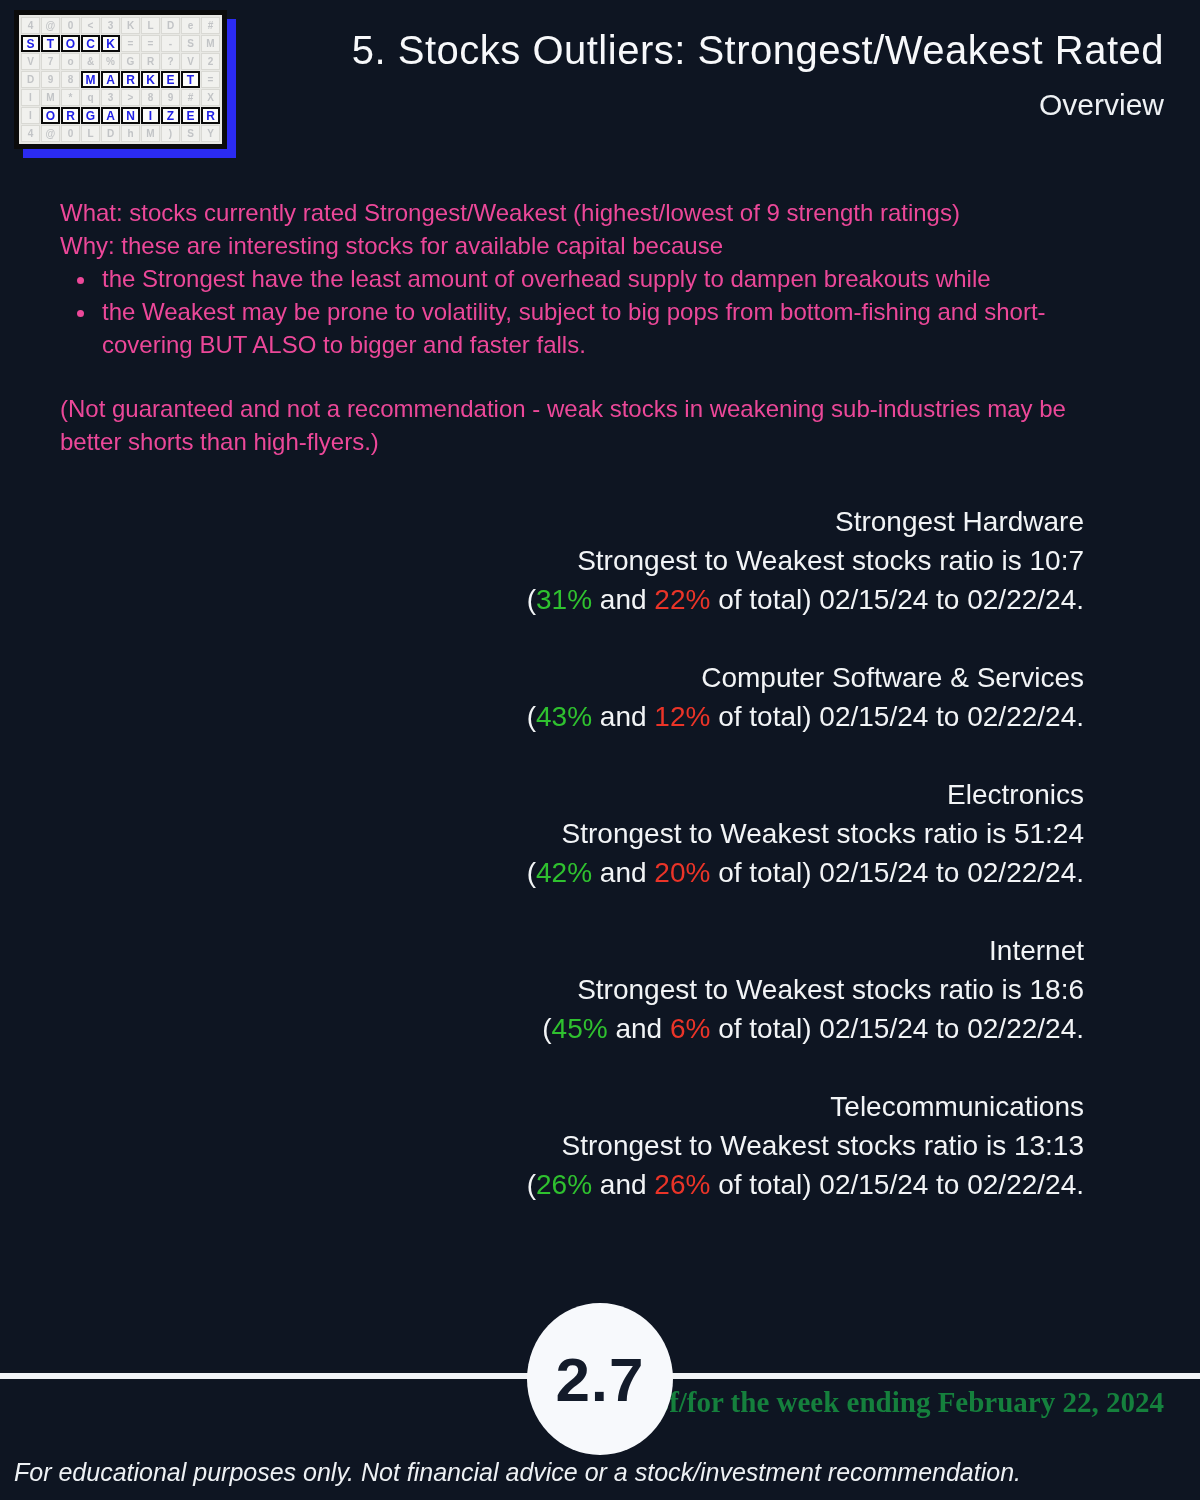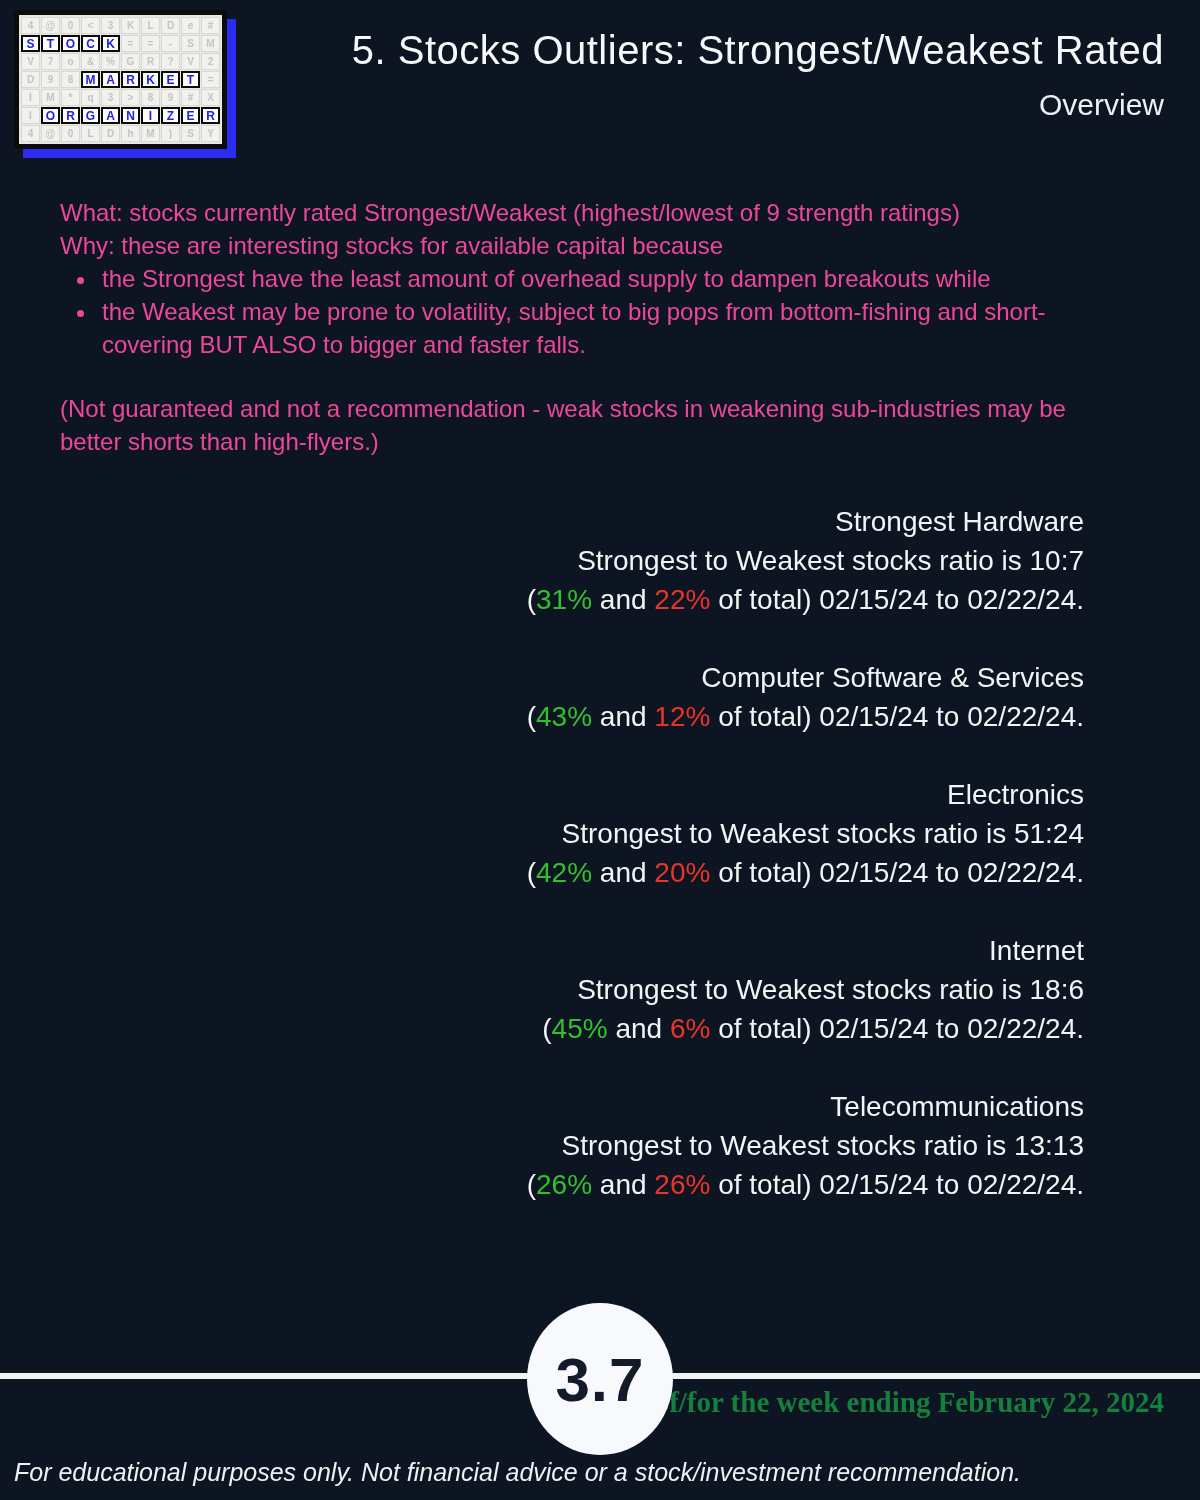--- a/index.html
+++ b/index.html
@@ -205,20 +205,20 @@
       <div class="industry">
         <div>Telecommunications</div>
         <div>Strongest to Weakest stocks ratio is 13:13</div>
         <div><span>(</span><span class="pct-green">26%</span><span> and </span><span class="pct-red">26%</span><span> of total) 02/15/24 to 02/22/24.</span></div>
       </div>
     </div>
 
   <div class="divider"></div>
 
   <div class="score-circle">
-    <span>3.7</span>
+    <span>2.7</span>
   </div>
 
   <div class="asof">As of/for the week ending February 22, 2024</div>
 
   <div class="legal">For educational purposes only. Not financial advice or a stock/investment recommendation.</div>
 
 </div>
 
 </body></html>

